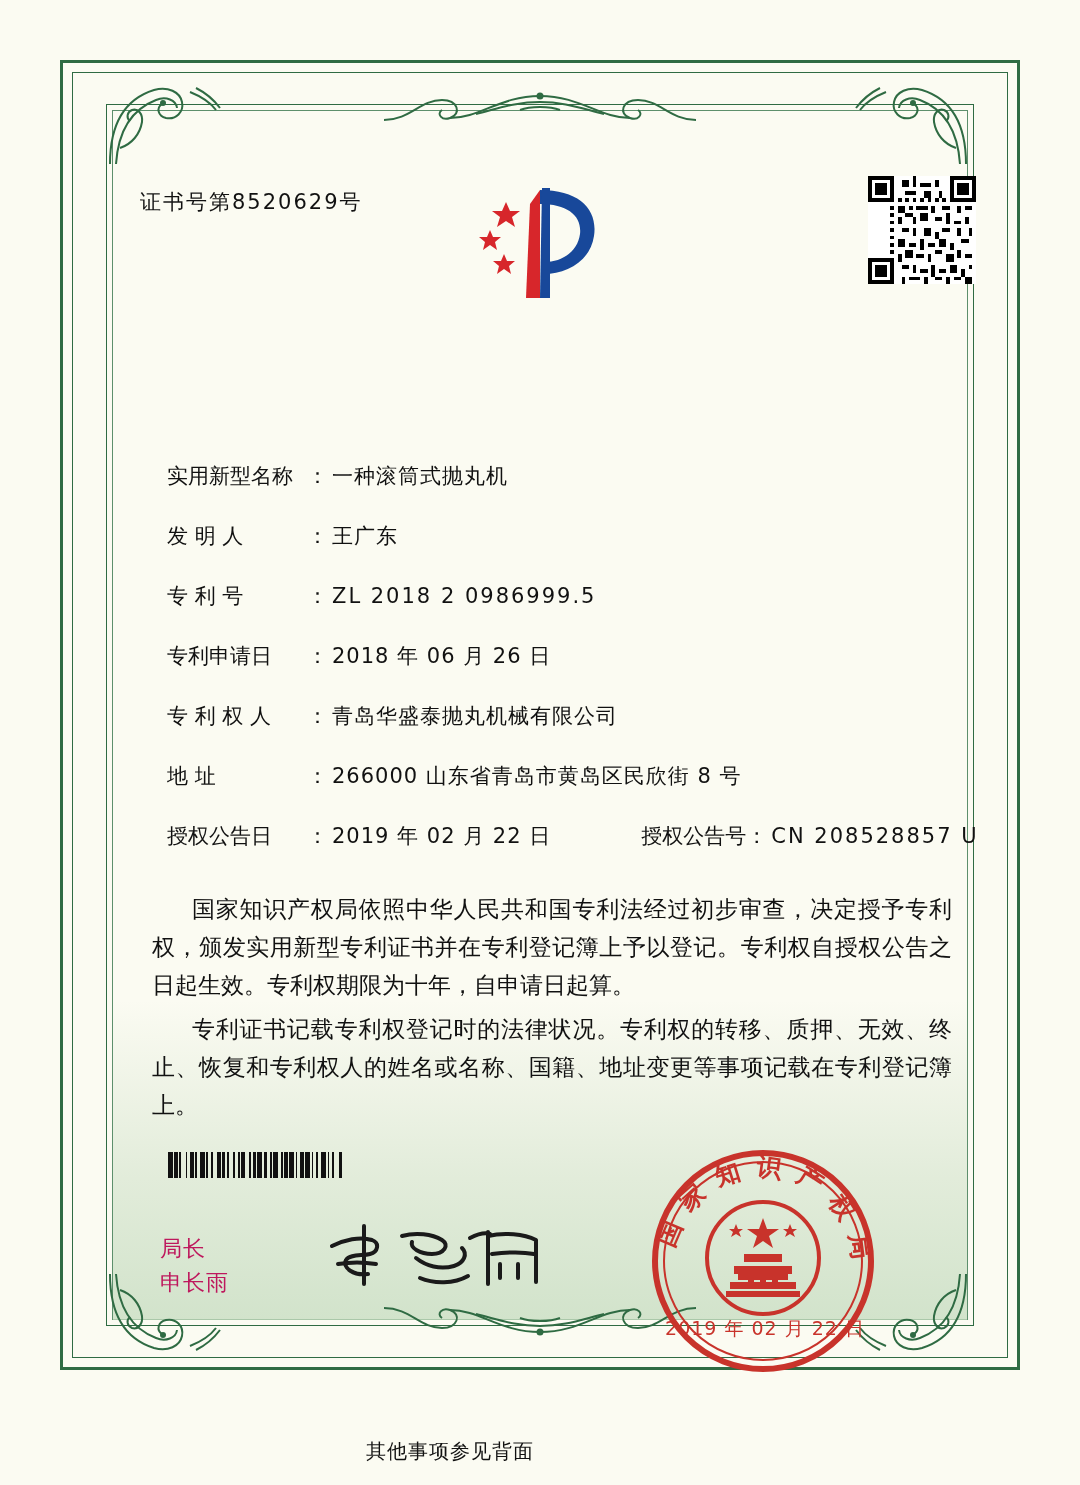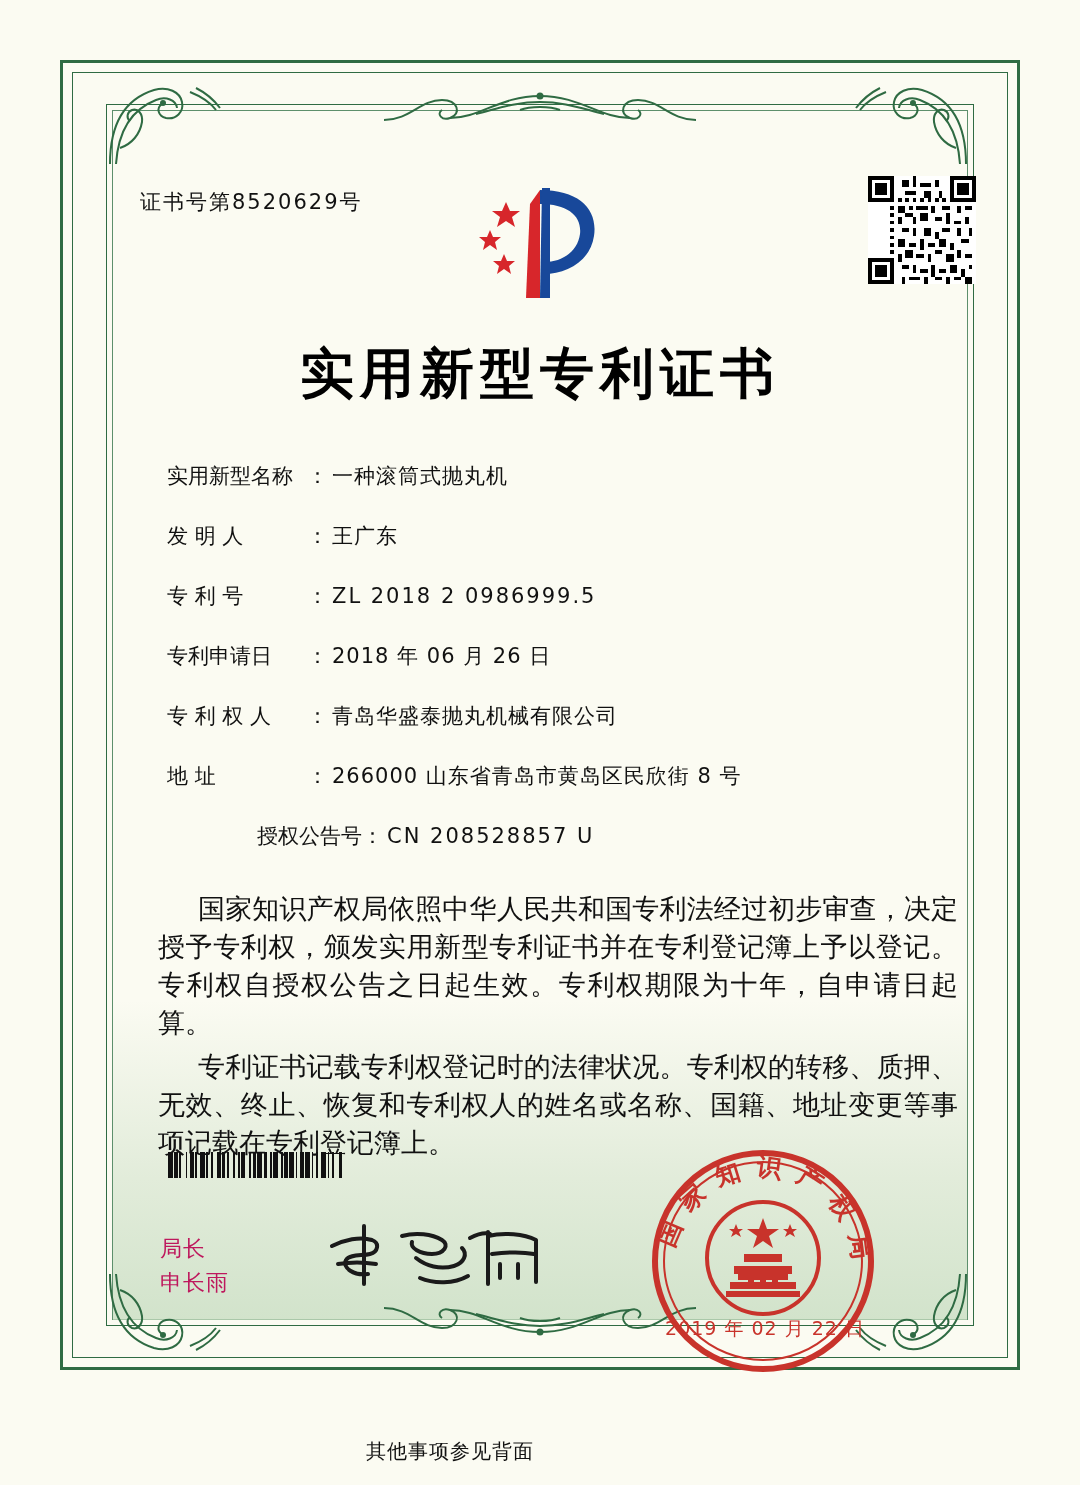--- a/index.html
+++ b/index.html
@@ -142,23 +142,23 @@
   }
   .f-colon { margin-right: 4px; }
   .f-value { letter-spacing: 1px; }
   .f-value.mono { font-family: "DejaVu Sans", "Liberation Sans", sans-serif; letter-spacing: 2px; }
   .pubrow { display: flex; align-items: baseline; }
   .pubrow .grp2 { margin-left: 90px; }
 
   
   .paras {
     position: absolute;
-    left: 158px; top: 890px;
+    left: 152px; top: 890px;
     width: 800px;
-    font-size: 27px;
+    font-size: 23px;
     line-height: 38px;
     color: #111;
     text-align: justify;
   }
   .paras p { margin: 0 0 6px 0; text-indent: 40px; }
 
   
   .barcode {
     position: absolute;
     left: 168px; top: 1152px;
@@ -407,21 +407,20 @@
           <rect x="11" y="27" width="3" height="1"></rect>
         <rect x="15" y="27" width="1" height="2"></rect>
           <rect x="18" y="27" width="2" height="1"></rect>
         <rect x="21" y="27" width="1" height="2"></rect>
           <rect x="23" y="27" width="2" height="1"></rect>
         <rect x="26" y="27" width="2" height="2"></rect>
       </g>
     </svg>
   </div>
 
-  <div class="title">实用新型专利证书</div>
 
   <div class="fields">
 
     <div class="field-row">
       <span class="f-label">实用新型名称</span>
       <span class="f-colon">：</span>
       <span class="f-value">一种滚筒式抛丸机</span>
     </div>
 
     <div class="field-row">
@@ -448,20 +447,23 @@
       <span class="f-value">青岛华盛泰抛丸机械有限公司</span>
     </div>
 
     <div class="field-row">
       <span class="f-label">地      址</span>
       <span class="f-colon">：</span>
       <span class="f-value">266000  山东省青岛市黄岛区民欣街 8 号</span>
     </div>
 
     <div class="field-row pubrow">
+      <span class="grp1">
+        <span class="f-label">授权公告日</span><span class="f-colon">：</span><span class="f-value">2019 年 02 月 22 日</span>
+      </span>
       <span class="grp2">
         <span>授权公告号</span><span class="f-colon">：</span><span class="f-value mono">CN 208528857 U</span>
       </span>
     </div>
   </div>
 
   <div class="paras">
     <p>国家知识产权局依照中华人民共和国专利法经过初步审查，决定授予专利权，颁发实用新型专利证书并在专利登记簿上予以登记。专利权自授权公告之日起生效。专利权期限为十年，自申请日起算。</p>
     <p>专利证书记载专利权登记时的法律状况。专利权的转移、质押、无效、终止、恢复和专利权人的姓名或名称、国籍、地址变更等事项记载在专利登记簿上。</p>
   </div>

